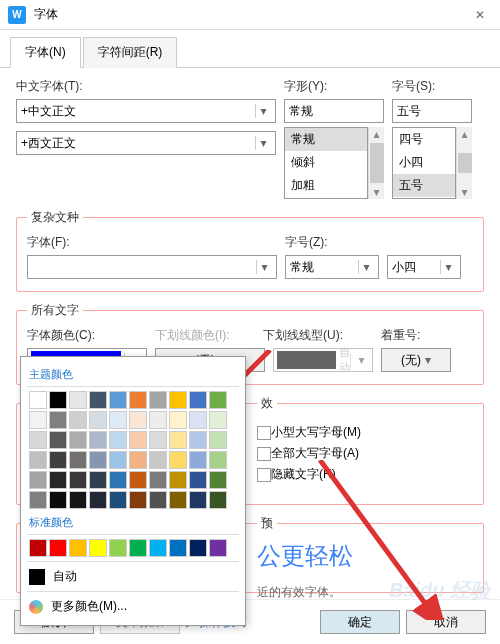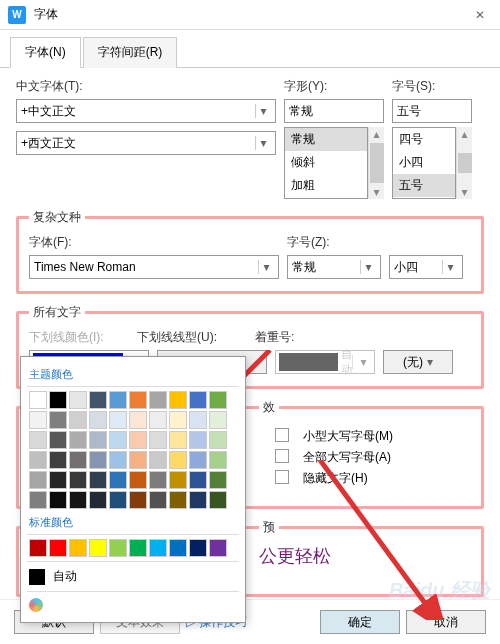--- a/index.html
+++ b/index.html
@@ -15,47 +15,47 @@
 .content{padding:10px 16px}
 .row{display:flex;align-items:center;margin-bottom:4px;gap:8px}
 .label{color:#333}
 .combo{display:flex;align-items:center;border:1px solid #999;height:24px;background:#fff;padding:0 4px;position:relative}
 .combo .drop{margin-left:auto;width:16px;text-align:center;color:#666;border-left:1px solid #ccc}
 .listbox{border:1px solid #999;background:#fff;overflow:hidden}
 .listbox .item{padding:3px 6px}
 .listbox .item.sel{background:#ddd}
 .scrollbar{width:16px;background:#f0f0f0;border-left:1px solid #ddd;display:flex;flex-direction:column;align-items:center;justify-content:space-between;font-size:8px;color:#888}
 .thumb{background:#ccc;width:14px}
-fieldset{border:3px solid #fca5a5;border-radius:2px;padding:8px 10px;margin-top:10px}
+fieldset{border:1px solid #fca5a5;border-radius:2px;padding:8px 10px;margin-top:10px}
 legend{padding:0 4px;color:#333}
 .colorbtn{display:flex;align-items:center;border:1px solid #999;height:24px;width:120px}
 .colorbtn .swatch{width:90px;height:18px;background:#0000ff;margin:0 3px}
 .colorbtn .swatch.auto{background:#000}
 .colorbtn .drop{width:22px;text-align:center;border-left:1px solid #ccc;color:#666}
 .btn{border:1px solid #999;height:24px;padding:0 10px;background:#f0f0f0;display:flex;align-items:center;justify-content:center;gap:4px}
-.checkbox-row{display:flex;gap:14px;margin:4px 16px}
+.checkbox-row{display:flex;align-items:center;gap:0;margin:4px 0}
 .cb{width:14px;height:14px;border:1px solid #999;background:#fff}
 .footer{position:absolute;bottom:0;left:0;right:0;padding:10px 14px;display:flex;gap:6px;align-items:center;border-top:1px solid #eee;background:#fff}
 .footer .btn{width:80px;justify-content:center}
 .footer .btn.primary{background:#d8e8f0}
 .popup{position:absolute;left:20px;top:356px;width:226px;background:#fff;border:1px solid #999;box-shadow:2px 2px 8px rgba(0,0,0,0.2);padding:6px;z-index:10}
 .popup .sec-title{color:#2277cc;font-size:11px;margin:4px 2px}
 .popup hr{border:none;border-top:1px solid #ddd;margin:2px 0}
 .color-grid{display:grid;grid-template-columns:repeat(10,18px);gap:2px;padding:2px}
 .color-cell{width:18px;height:18px;border:1px solid #ccc}
 .std-row{display:grid;grid-template-columns:repeat(10,18px);gap:2px;padding:2px}
 .auto-row{display:flex;align-items:center;gap:8px;padding:4px 2px}
 .auto-row .sw{width:16px;height:16px;background:#000}
 .more-row{display:flex;align-items:center;gap:8px;padding:4px 2px}
 .more-icon{width:14px;height:14px;border-radius:50%;background:conic-gradient(#4fc3f7,#81c784,#ffb74d,#e57373,#4fc3f7)}
 .arrow{position:absolute;z-index:9}
 .arrow svg{display:block}
 .disabled{color:#aaa}
 .watermark{position:absolute;right:10px;bottom:40px;color:#c8d8e8;font-size:20px;font-style:italic;font-weight:bold;opacity:.5;z-index:1}
-.preview-text{color:#701a75;font-size:18px}
+.preview-text{color:#3b82f6;font-size:24px}
 .info-text{color:#666;font-size:12px}
 </style>
 </head>
 <body>
 
 <div class="titlebar">
   <div class="app-icon">W</div>
   <div class="title-text">字体</div>
   <div class="win-btn">✕</div>
 </div>
@@ -120,37 +120,37 @@
   </div>
 
   <fieldset>
     <legend>复杂文种</legend>
     <div class="row">
       <div style="width:250px" class="label">字体(F):</div>
       <div style="width:74px" class="label">字号(Z):</div>
     </div>
     <div class="row">
       <div class="combo" style="width:250px">
-        <span>Times New Roman</span>
         <span class="drop">▾</span>
       </div>
       <div class="combo" style="width:94px">
         <span>常规</span>
         <span class="drop">▾</span>
       </div>
       <div class="combo" style="width:74px">
         <span>小四</span>
         <span class="drop">▾</span>
       </div>
     </div>
   </fieldset>
 
   <fieldset>
     <legend>所有文字</legend>
     <div class="row">
+      <div style="width:120px" class="label">字体颜色(C):</div>
       <div style="width:100px" class="label disabled">下划线颜色(I):</div>
       <div style="width:110px" class="label">下划线线型(U):</div>
       <div style="width:70px" class="label">着重号:</div>
     </div>
     <div class="row">
       <div class="colorbtn" style="width:120px">
         <div class="swatch"></div>
         <span class="drop">▾</span>
       </div>
       <div class="btn" style="width:110px;justify-content:center">
@@ -181,20 +181,21 @@
     </div>
     <div class="checkbox-row">
       <div class="cb"></div>
       <span>隐藏文字(H)</span>
     </div>
   </fieldset>
 
   <fieldset style="height:78px;padding-left:240px">
     <legend>预</legend>
     <div class="preview-text">公更轻松</div>
+    <div class="info-text" style="margin-top:12px">近的有效字体。</div>
   </fieldset>
 
 </div>
 
 <div class="popup">
   <div class="sec-title">主题颜色</div>
   <hr>
   <div class="color-grid" id="theme-grid">
       <div class="color-cell" style="background: rgb(255, 255, 255);"></div>
       <div class="color-cell" style="background: rgb(0, 0, 0);"></div>
@@ -272,20 +273,21 @@
       <div class="color-cell" style="background: rgb(112, 48, 160);"></div>
     </div>
   <hr>
   <div class="auto-row">
     <div class="sw"></div>
     <span>自动</span>
   </div>
   <hr>
   <div class="more-row">
     <div class="more-icon"></div>
+    <span>更多颜色(M)...</span>
   </div>
 </div>
 
 <div class="arrow" style="left:210px;top:350px">
   <svg width="70" height="60">
       <defs>
         <marker id="ah1" markerWidth="10" markerHeight="10" refX="2" refY="3" orient="auto">
           <path d="M0,0 L0,6 L8,3 z" fill="#d33"></path>
         </marker>
       </defs>

